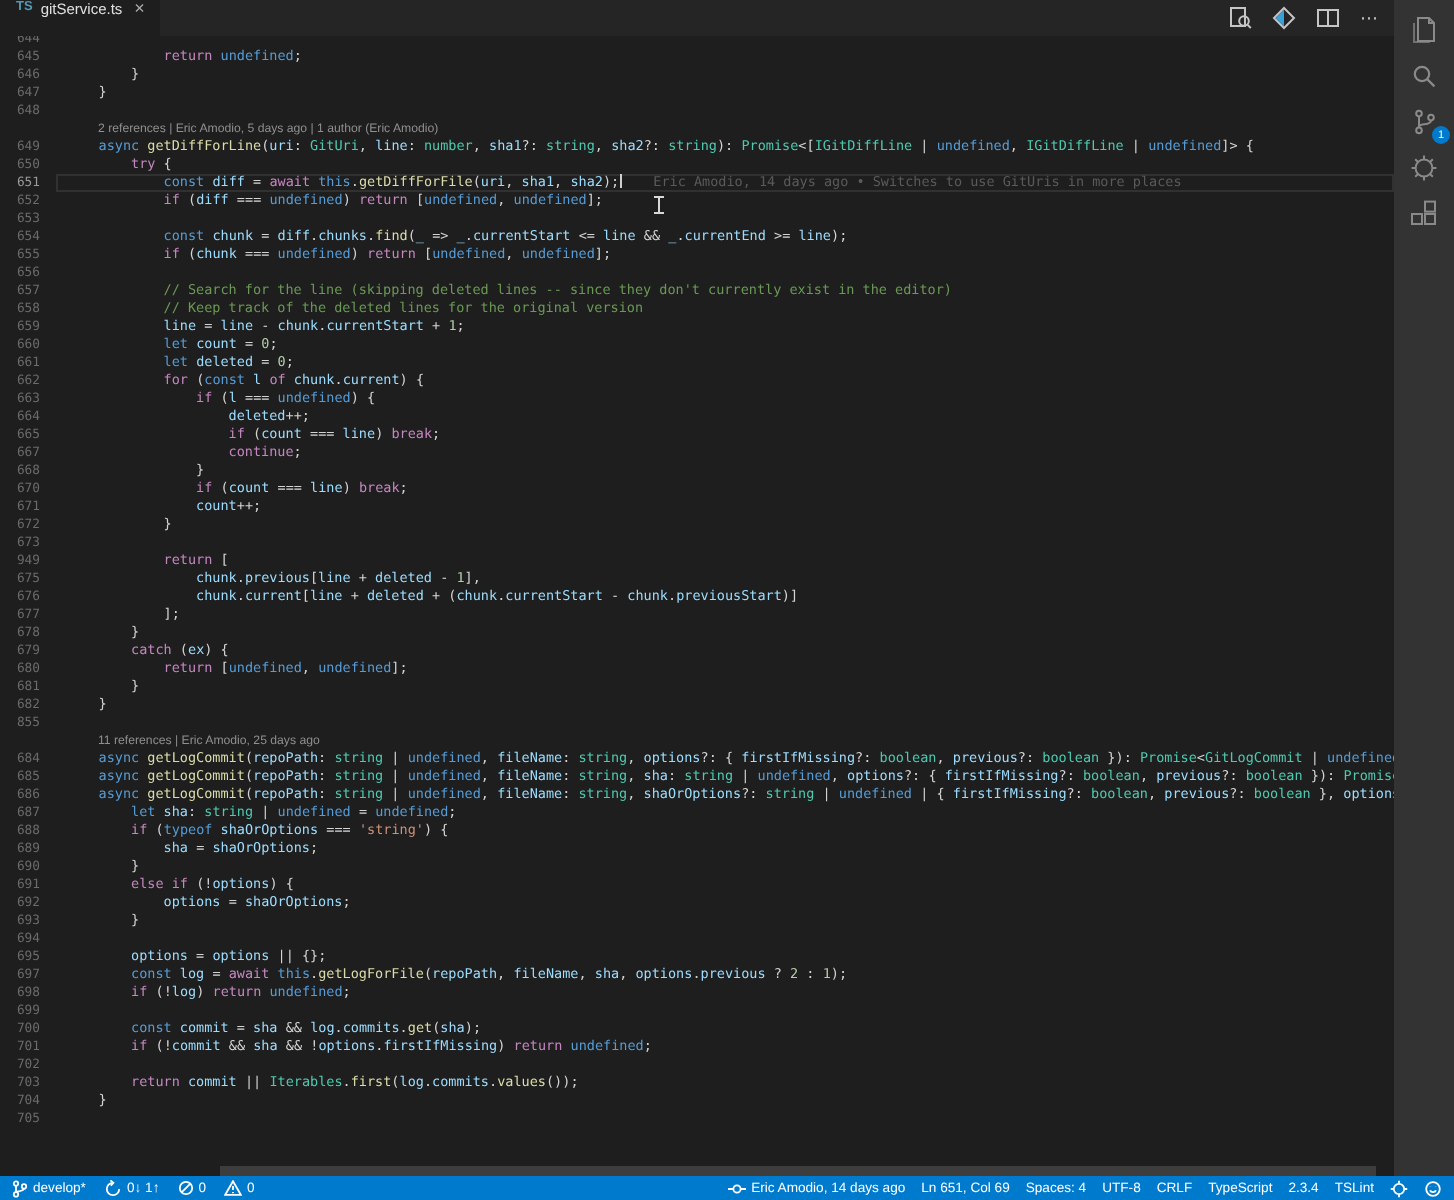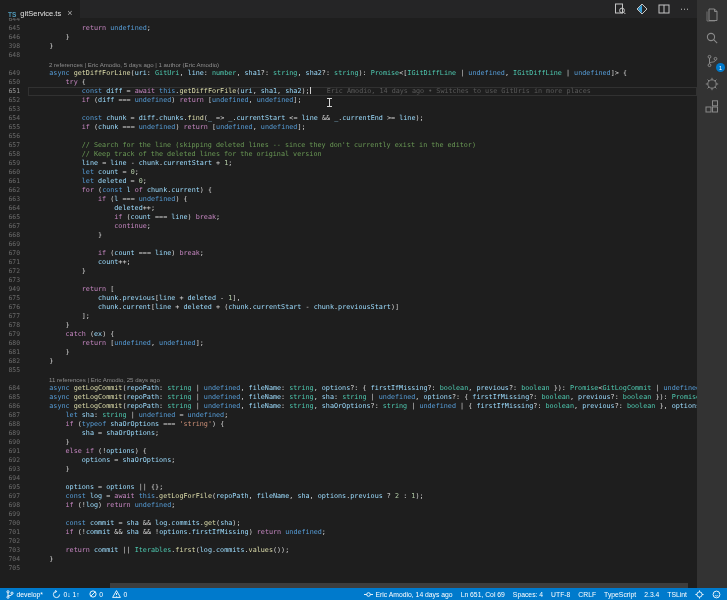--- a/index.html
+++ b/index.html
@@ -4,21 +4,21 @@
 <style>
   html,body{margin:0;padding:0}
   body{width:727px;height:600px;overflow:hidden;position:relative;background:#1e1e1e;
        font-family:"Liberation Sans",sans-serif;-webkit-font-smoothing:antialiased}
   *{box-sizing:border-box}
 
   
   .main{position:absolute;left:0;top:0;right:30px;bottom:12px;overflow:hidden;background:#1e1e1e}
 
   .tabbar{height:18px;background:#252526;display:flex;align-items:stretch}
-  .tab{display:flex;align-items:flex-end;gap:4px;padding:0 8px;background:#1e1e1e;
+  .tab{display:flex;align-items:flex-start;gap:4px;padding:0 8px;background:#1e1e1e;
        font-size:7.5px;color:#e0e0e0;border-right:1px solid #252526}
   .ts-icon{color:#519aba;font-weight:bold;font-size:6.5px}
   .tab-close{color:#a8a8a8;font-size:9px;margin-left:2px;line-height:1}
   .editor-actions{margin-left:auto;display:flex;align-items:center;gap:10px;padding-right:9px}
   .ea{display:flex;align-items:center;color:#c5c5c5}
   .ea svg{display:block}
   .ea-more{font-size:9px;color:#c5c5c5;letter-spacing:-1px}
 
   .editor{position:absolute;top:18px;left:0;right:0;bottom:0;overflow:hidden}
   #code-lines{margin-top:-3px}
@@ -93,21 +93,21 @@
       </span>
       <span class="ea ea-more">⋯</span>
     </div>
   </div>
 
   <div class="editor">
     <div id="code-lines">
         <div class="row"><span class="gutter">644</span><div class="code"></div></div>
         <div class="row"><span class="gutter">645</span><div class="code"><span class="tk-ws">            </span><span class="tk-ctl">return</span><span class="tk-ws"> </span><span class="tk-kw">undefined</span><span class="tk-pun">;</span></div></div>
         <div class="row"><span class="gutter">646</span><div class="code"><span class="tk-ws">        </span><span class="tk-pun">}</span></div></div>
-        <div class="row"><span class="gutter">398</span><div class="code"><span class="tk-ws">    </span><span class="tk-pun">}</span></div></div>
+        <div class="row"><span class="gutter">647</span><div class="code"><span class="tk-ws">    </span><span class="tk-pun">}</span></div></div>
         <div class="row"><span class="gutter">648</span><div class="code"></div></div>
         <div class="row"><span class="gutter"></span><div class="code"><span class="lens">2 references | Eric Amodio, 5 days ago | 1 author (Eric Amodio)</span></div></div>
         <div class="row"><span class="gutter">649</span><div class="code"><span class="tk-ws">    </span><span class="tk-kw">async</span><span class="tk-ws"> </span><span class="tk-fn">getDiffForLine</span><span class="tk-pun">(</span><span class="tk-var">uri</span><span class="tk-pun">:</span><span class="tk-ws"> </span><span class="tk-typ">GitUri</span><span class="tk-pun">,</span><span class="tk-ws"> </span><span class="tk-var">line</span><span class="tk-pun">:</span><span class="tk-ws"> </span><span class="tk-typ">number</span><span class="tk-pun">,</span><span class="tk-ws"> </span><span class="tk-var">sha1</span><span class="tk-pun">?</span><span class="tk-pun">:</span><span class="tk-ws"> </span><span class="tk-typ">string</span><span class="tk-pun">,</span><span class="tk-ws"> </span><span class="tk-var">sha2</span><span class="tk-pun">?</span><span class="tk-pun">:</span><span class="tk-ws"> </span><span class="tk-typ">string</span><span class="tk-pun">)</span><span class="tk-pun">:</span><span class="tk-ws"> </span><span class="tk-typ">Promise</span><span class="tk-pun">&lt;</span><span class="tk-pun">[</span><span class="tk-typ">IGitDiffLine</span><span class="tk-ws"> </span><span class="tk-pun">|</span><span class="tk-ws"> </span><span class="tk-kw">undefined</span><span class="tk-pun">,</span><span class="tk-ws"> </span><span class="tk-typ">IGitDiffLine</span><span class="tk-ws"> </span><span class="tk-pun">|</span><span class="tk-ws"> </span><span class="tk-kw">undefined</span><span class="tk-pun">]</span><span class="tk-pun">&gt;</span><span class="tk-ws"> </span><span class="tk-pun">{</span></div></div>
         <div class="row"><span class="gutter">650</span><div class="code"><span class="tk-ws">        </span><span class="tk-ctl">try</span><span class="tk-ws"> </span><span class="tk-pun">{</span></div></div>
         <div class="row current"><span class="gutter">651</span><div class="code"><span class="tk-ws">            </span><span class="tk-kw">const</span><span class="tk-ws"> </span><span class="tk-var">diff</span><span class="tk-ws"> </span><span class="tk-pun">=</span><span class="tk-ws"> </span><span class="tk-ctl">await</span><span class="tk-ws"> </span><span class="tk-kw">this</span><span class="tk-pun">.</span><span class="tk-fn">getDiffForFile</span><span class="tk-pun">(</span><span class="tk-var">uri</span><span class="tk-pun">,</span><span class="tk-ws"> </span><span class="tk-var">sha1</span><span class="tk-pun">,</span><span class="tk-ws"> </span><span class="tk-var">sha2</span><span class="tk-pun">)</span><span class="tk-pun">;</span><span class="cursor"></span><span class="blame">Eric Amodio, 14 days ago • Switches to use GitUris in more places</span></div></div>
         <div class="row"><span class="gutter">652</span><div class="code"><span class="tk-ws">            </span><span class="tk-ctl">if</span><span class="tk-ws"> </span><span class="tk-pun">(</span><span class="tk-var">diff</span><span class="tk-ws"> </span><span class="tk-pun">=</span><span class="tk-pun">=</span><span class="tk-pun">=</span><span class="tk-ws"> </span><span class="tk-kw">undefined</span><span class="tk-pun">)</span><span class="tk-ws"> </span><span class="tk-ctl">return</span><span class="tk-ws"> </span><span class="tk-pun">[</span><span class="tk-kw">undefined</span><span class="tk-pun">,</span><span class="tk-ws"> </span><span class="tk-kw">undefined</span><span class="tk-pun">]</span><span class="tk-pun">;</span></div></div>
         <div class="row"><span class="gutter">653</span><div class="code"></div></div>
         <div class="row"><span class="gutter">654</span><div class="code"><span class="tk-ws">            </span><span class="tk-kw">const</span><span class="tk-ws"> </span><span class="tk-var">chunk</span><span class="tk-ws"> </span><span class="tk-pun">=</span><span class="tk-ws"> </span><span class="tk-var">diff</span><span class="tk-pun">.</span><span class="tk-var">chunks</span><span class="tk-pun">.</span><span class="tk-fn">find</span><span class="tk-pun">(</span><span class="tk-var">_</span><span class="tk-ws"> </span><span class="tk-pun">=</span><span class="tk-pun">&gt;</span><span class="tk-ws"> </span><span class="tk-var">_</span><span class="tk-pun">.</span><span class="tk-var">currentStart</span><span class="tk-ws"> </span><span class="tk-pun">&lt;</span><span class="tk-pun">=</span><span class="tk-ws"> </span><span class="tk-var">line</span><span class="tk-ws"> </span><span class="tk-pun">&amp;</span><span class="tk-pun">&amp;</span><span class="tk-ws"> </span><span class="tk-var">_</span><span class="tk-pun">.</span><span class="tk-var">currentEnd</span><span class="tk-ws"> </span><span class="tk-pun">&gt;</span><span class="tk-pun">=</span><span class="tk-ws"> </span><span class="tk-var">line</span><span class="tk-pun">)</span><span class="tk-pun">;</span></div></div>
         <div class="row"><span class="gutter">655</span><div class="code"><span class="tk-ws">            </span><span class="tk-ctl">if</span><span class="tk-ws"> </span><span class="tk-pun">(</span><span class="tk-var">chunk</span><span class="tk-ws"> </span><span class="tk-pun">=</span><span class="tk-pun">=</span><span class="tk-pun">=</span><span class="tk-ws"> </span><span class="tk-kw">undefined</span><span class="tk-pun">)</span><span class="tk-ws"> </span><span class="tk-ctl">return</span><span class="tk-ws"> </span><span class="tk-pun">[</span><span class="tk-kw">undefined</span><span class="tk-pun">,</span><span class="tk-ws"> </span><span class="tk-kw">undefined</span><span class="tk-pun">]</span><span class="tk-pun">;</span></div></div>
         <div class="row"><span class="gutter">656</span><div class="code"></div></div>
@@ -115,21 +115,20 @@
         <div class="row"><span class="gutter">658</span><div class="code"><span class="tk-ws">            </span><span class="tk-cmt">// Keep track of the deleted lines for the original version</span></div></div>
         <div class="row"><span class="gutter">659</span><div class="code"><span class="tk-ws">            </span><span class="tk-var">line</span><span class="tk-ws"> </span><span class="tk-pun">=</span><span class="tk-ws"> </span><span class="tk-var">line</span><span class="tk-ws"> </span><span class="tk-pun">-</span><span class="tk-ws"> </span><span class="tk-var">chunk</span><span class="tk-pun">.</span><span class="tk-var">currentStart</span><span class="tk-ws"> </span><span class="tk-pun">+</span><span class="tk-ws"> </span><span class="tk-num">1</span><span class="tk-pun">;</span></div></div>
         <div class="row"><span class="gutter">660</span><div class="code"><span class="tk-ws">            </span><span class="tk-kw">let</span><span class="tk-ws"> </span><span class="tk-var">count</span><span class="tk-ws"> </span><span class="tk-pun">=</span><span class="tk-ws"> </span><span class="tk-num">0</span><span class="tk-pun">;</span></div></div>
         <div class="row"><span class="gutter">661</span><div class="code"><span class="tk-ws">            </span><span class="tk-kw">let</span><span class="tk-ws"> </span><span class="tk-var">deleted</span><span class="tk-ws"> </span><span class="tk-pun">=</span><span class="tk-ws"> </span><span class="tk-num">0</span><span class="tk-pun">;</span></div></div>
         <div class="row"><span class="gutter">662</span><div class="code"><span class="tk-ws">            </span><span class="tk-ctl">for</span><span class="tk-ws"> </span><span class="tk-pun">(</span><span class="tk-kw">const</span><span class="tk-ws"> </span><span class="tk-var">l</span><span class="tk-ws"> </span><span class="tk-ctl">of</span><span class="tk-ws"> </span><span class="tk-var">chunk</span><span class="tk-pun">.</span><span class="tk-var">current</span><span class="tk-pun">)</span><span class="tk-ws"> </span><span class="tk-pun">{</span></div></div>
         <div class="row"><span class="gutter">663</span><div class="code"><span class="tk-ws">                </span><span class="tk-ctl">if</span><span class="tk-ws"> </span><span class="tk-pun">(</span><span class="tk-var">l</span><span class="tk-ws"> </span><span class="tk-pun">=</span><span class="tk-pun">=</span><span class="tk-pun">=</span><span class="tk-ws"> </span><span class="tk-kw">undefined</span><span class="tk-pun">)</span><span class="tk-ws"> </span><span class="tk-pun">{</span></div></div>
         <div class="row"><span class="gutter">664</span><div class="code"><span class="tk-ws">                    </span><span class="tk-var">deleted</span><span class="tk-pun">+</span><span class="tk-pun">+</span><span class="tk-pun">;</span></div></div>
         <div class="row"><span class="gutter">665</span><div class="code"><span class="tk-ws">                    </span><span class="tk-ctl">if</span><span class="tk-ws"> </span><span class="tk-pun">(</span><span class="tk-var">count</span><span class="tk-ws"> </span><span class="tk-pun">=</span><span class="tk-pun">=</span><span class="tk-pun">=</span><span class="tk-ws"> </span><span class="tk-var">line</span><span class="tk-pun">)</span><span class="tk-ws"> </span><span class="tk-ctl">break</span><span class="tk-pun">;</span></div></div>
         <div class="row"><span class="gutter">667</span><div class="code"><span class="tk-ws">                    </span><span class="tk-ctl">continue</span><span class="tk-pun">;</span></div></div>
         <div class="row"><span class="gutter">668</span><div class="code"><span class="tk-ws">                </span><span class="tk-pun">}</span></div></div>
-        <div class="row"><span class="gutter">669</span><div class="code"></div></div>
         <div class="row"><span class="gutter">670</span><div class="code"><span class="tk-ws">                </span><span class="tk-ctl">if</span><span class="tk-ws"> </span><span class="tk-pun">(</span><span class="tk-var">count</span><span class="tk-ws"> </span><span class="tk-pun">=</span><span class="tk-pun">=</span><span class="tk-pun">=</span><span class="tk-ws"> </span><span class="tk-var">line</span><span class="tk-pun">)</span><span class="tk-ws"> </span><span class="tk-ctl">break</span><span class="tk-pun">;</span></div></div>
         <div class="row"><span class="gutter">671</span><div class="code"><span class="tk-ws">                </span><span class="tk-var">count</span><span class="tk-pun">+</span><span class="tk-pun">+</span><span class="tk-pun">;</span></div></div>
         <div class="row"><span class="gutter">672</span><div class="code"><span class="tk-ws">            </span><span class="tk-pun">}</span></div></div>
         <div class="row"><span class="gutter">673</span><div class="code"></div></div>
         <div class="row"><span class="gutter">949</span><div class="code"><span class="tk-ws">            </span><span class="tk-ctl">return</span><span class="tk-ws"> </span><span class="tk-pun">[</span></div></div>
         <div class="row"><span class="gutter">675</span><div class="code"><span class="tk-ws">                </span><span class="tk-var">chunk</span><span class="tk-pun">.</span><span class="tk-var">previous</span><span class="tk-pun">[</span><span class="tk-var">line</span><span class="tk-ws"> </span><span class="tk-pun">+</span><span class="tk-ws"> </span><span class="tk-var">deleted</span><span class="tk-ws"> </span><span class="tk-pun">-</span><span class="tk-ws"> </span><span class="tk-num">1</span><span class="tk-pun">]</span><span class="tk-pun">,</span></div></div>
         <div class="row"><span class="gutter">676</span><div class="code"><span class="tk-ws">                </span><span class="tk-var">chunk</span><span class="tk-pun">.</span><span class="tk-var">current</span><span class="tk-pun">[</span><span class="tk-var">line</span><span class="tk-ws"> </span><span class="tk-pun">+</span><span class="tk-ws"> </span><span class="tk-var">deleted</span><span class="tk-ws"> </span><span class="tk-pun">+</span><span class="tk-ws"> </span><span class="tk-pun">(</span><span class="tk-var">chunk</span><span class="tk-pun">.</span><span class="tk-var">currentStart</span><span class="tk-ws"> </span><span class="tk-pun">-</span><span class="tk-ws"> </span><span class="tk-var">chunk</span><span class="tk-pun">.</span><span class="tk-var">previousStart</span><span class="tk-pun">)</span><span class="tk-pun">]</span></div></div>
         <div class="row"><span class="gutter">677</span><div class="code"><span class="tk-ws">            </span><span class="tk-pun">]</span><span class="tk-pun">;</span></div></div>
         <div class="row"><span class="gutter">678</span><div class="code"><span class="tk-ws">        </span><span class="tk-pun">}</span></div></div>
         <div class="row"><span class="gutter">679</span><div class="code"><span class="tk-ws">        </span><span class="tk-ctl">catch</span><span class="tk-ws"> </span><span class="tk-pun">(</span><span class="tk-var">ex</span><span class="tk-pun">)</span><span class="tk-ws"> </span><span class="tk-pun">{</span></div></div>

